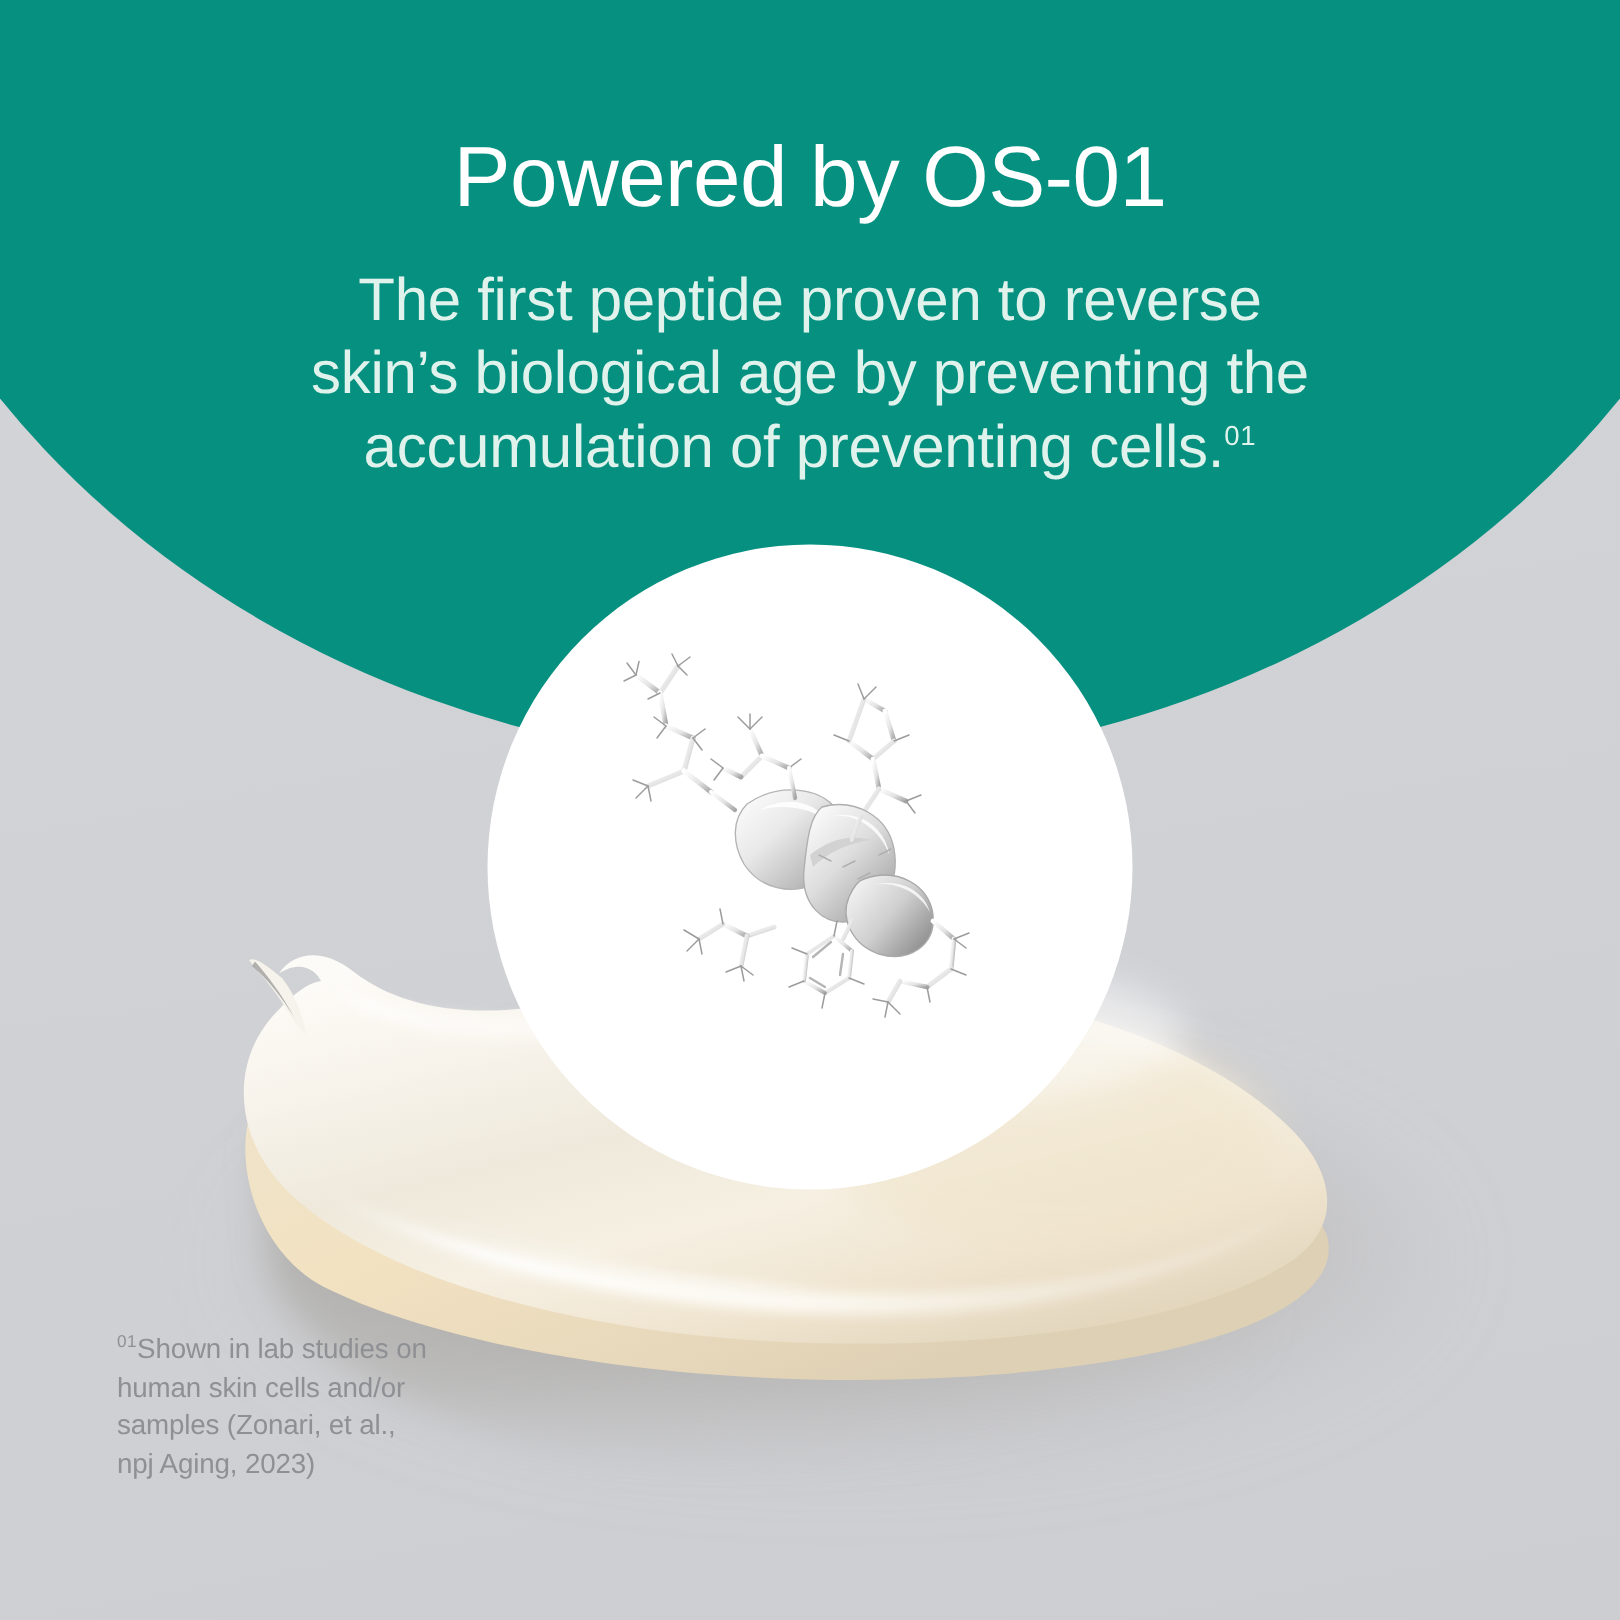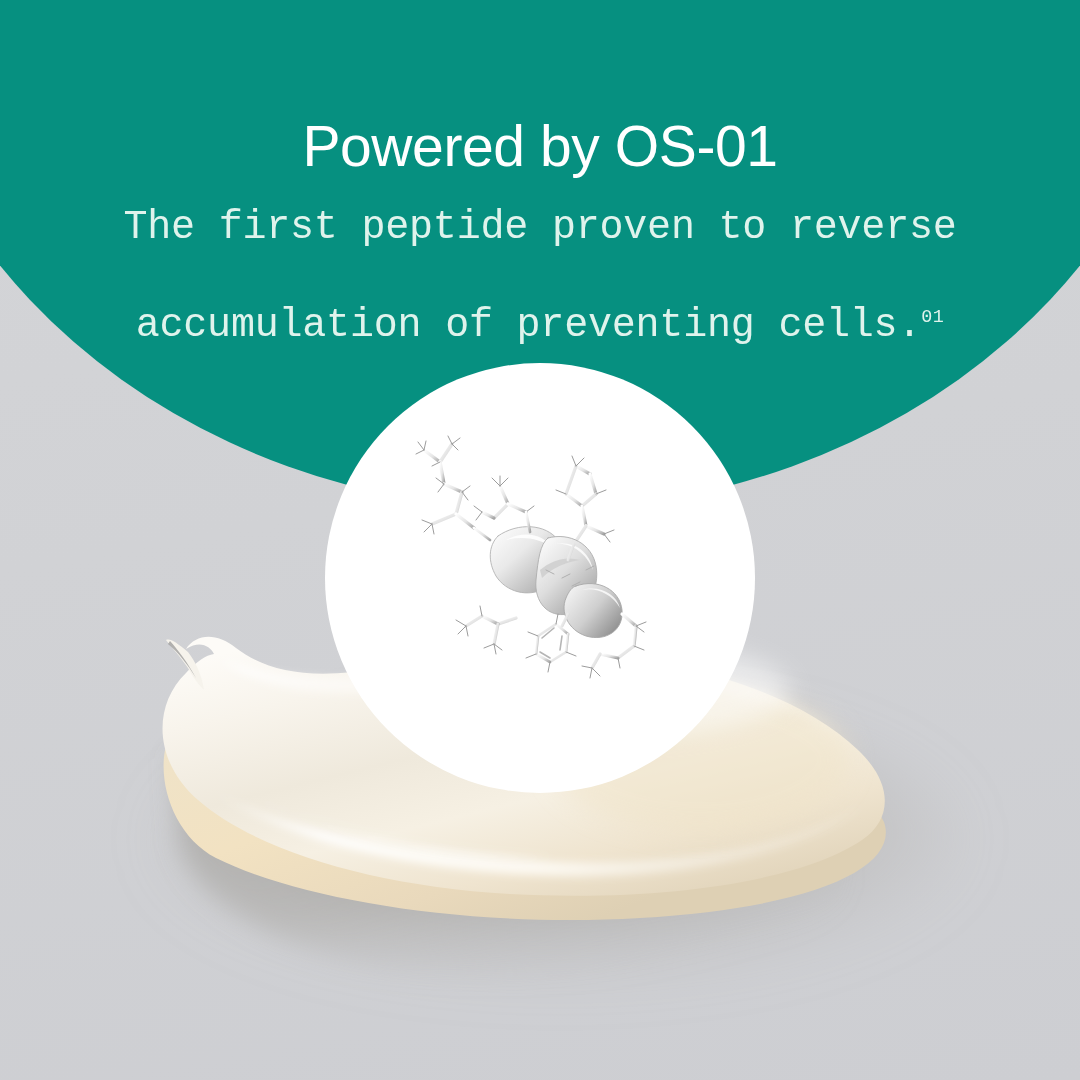--- a/index.html
+++ b/index.html
@@ -40,36 +40,35 @@
   .hero-copy {
     position: absolute;
     left: 0;
     top: 0;
     width: 1080px;
     text-align: center;
     z-index: 5;
   }
   .headline {
     margin: 0;
-    padding-top: 116px;
+    padding-top: 88px;
     color: #ffffff;
     font-size: 57px;
     font-weight: 400;
     letter-spacing: -0.4px;
     line-height: 1.06;
   }
   .subheadline {
     margin: 0;
     padding-top: 28px;
     color: #dff3ec;
     font-size: 40px;
     font-weight: 400;
     line-height: 1.22;
     letter-spacing: -0.2px;
-    font-family: Liberation Mono, monospace;
   }
   .sup {
     font-size: 0.46em;
     vertical-align: super;
     letter-spacing: 0.5px;
   }
 
   
   .swatch-wrap {
     position: absolute;
@@ -225,21 +224,21 @@
       <ellipse cx="620" cy="690" rx="170" ry="48" fill="#ffffff" opacity="0.55" filter="url(#blurMid)"></ellipse>
     </svg>
   </div>
 
   <div class="teal-ellipse"></div>
 
   <div class="hero-copy">
     <h1 class="headline">Powered by OS-01</h1>
     <p class="subheadline">
       <span>The first peptide proven to reverse</span><br>
-      <br>
+      <span>skin’s biological age by preventing the</span><br>
       <span>accumulation of preventing cells.</span><span class="sup">01</span>
     </p>
   </div>
 
   <div class="molecule-disc">
     <svg class="molecule-art" viewBox="0 0 300 300">
       <defs>
         <linearGradient id="ribbonA" x1="0%" y1="0%" x2="100%" y2="100%">
           <stop offset="0%" stop-color="#ffffff"></stop>
           <stop offset="40%" stop-color="#e9e9e9"></stop>
@@ -413,14 +412,17 @@
           <path d="M136,84 L140,104"></path>
           <path d="M184,116 L178,132"></path>
           <path d="M84,100 L100,112"></path>
           <path d="M178,186 L172,198"></path>
           <path d="M196,208 L196,220"></path>
         </g>
       </g>
     </svg>
   </div>
 
+  <div class="footnote">
+    <span class="fn-sup">01</span><span>Shown in lab studies on human skin cells and/or samples (Zonari, et al., npj Aging, 2023)</span>
+  </div>
 
 </div>
 
 </body></html>

